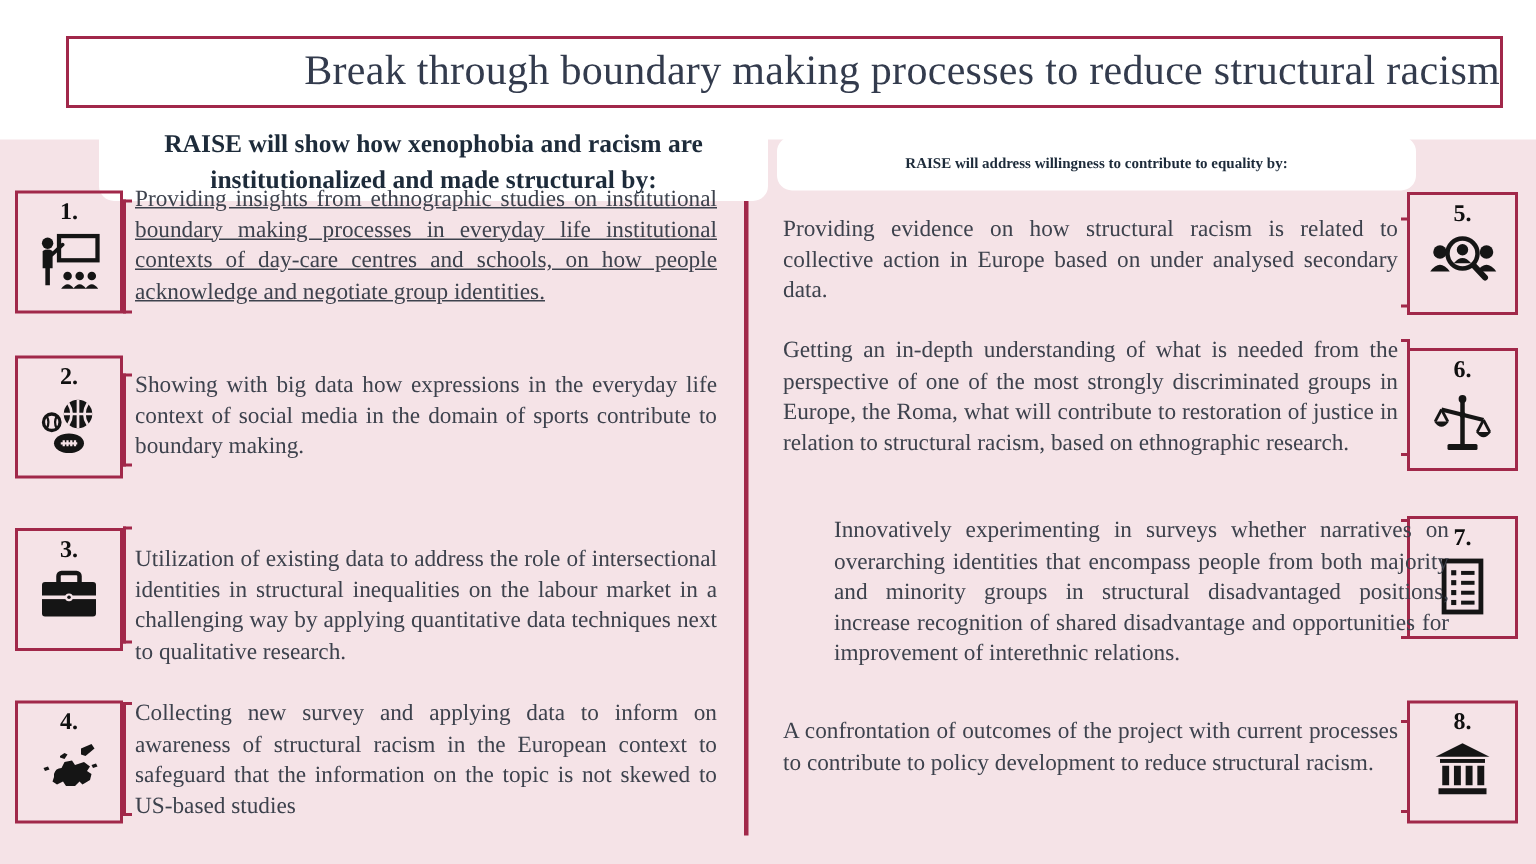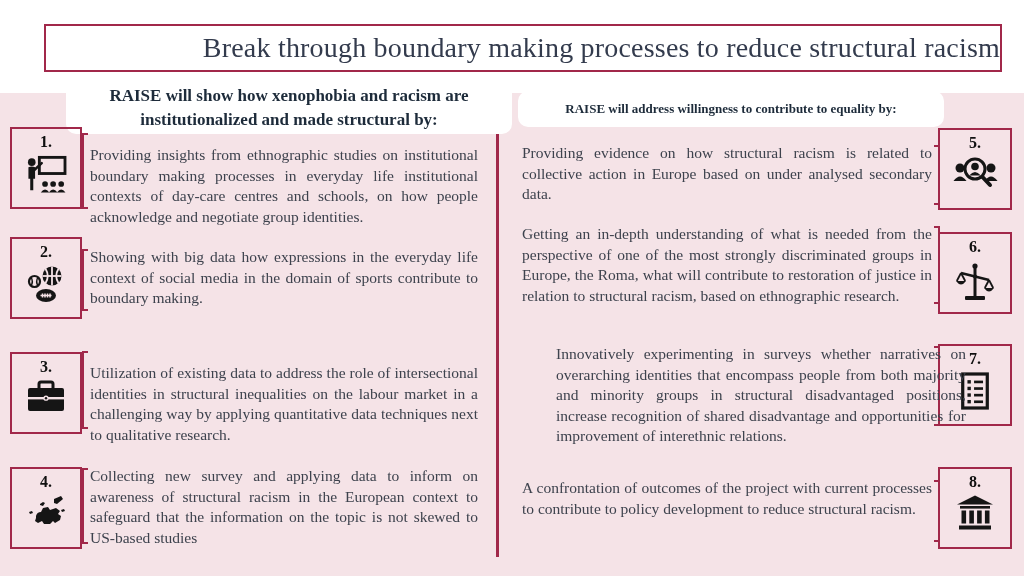--- a/index.html
+++ b/index.html
@@ -24,21 +24,21 @@
   .pink-panel{position:absolute;left:0;top:93px;width:1024px;height:483px;background:var(--pink);}
 
   .divider{position:absolute;left:496px;top:96px;width:3px;height:461px;background:var(--accent);}
 
   .col-header{
     position:absolute;background:#ffffff;border-radius:10px;
     color:var(--head-text);font-weight:bold;text-align:center;
     display:flex;align-items:center;justify-content:center;padding:4px 10px;
   }
   .col-header.left{left:66px;top:82px;width:446px;height:52px;font-size:17px;line-height:1.4;}
-  .col-header.right{left:518px;top:91px;width:426px;height:36px;font-size:13px;white-space:nowrap;}
+  .col-header.right{left:518px;top:91px;width:426px;height:36px;font-size:10px;white-space:nowrap;}
 
   .icon-box{
     position:absolute;width:72px;height:82px;border:2px solid var(--accent);
     display:flex;flex-direction:column;align-items:center;padding-top:3px;
   }
   .icon-box.r{width:74px;}
   .icon-num{font-weight:bold;font-size:16px;color:#101010;line-height:20px;}
   .icon-glyph{margin-top:3px;}
   .icon-glyph svg{display:block;}
 
@@ -86,21 +86,21 @@
             <path d="M16.5 39.5 Q21 33 25.5 39.5 Z"></path>
           <circle cx="29.5" cy="30.5" r="3"></circle>
             <path d="M25 39.5 Q29.5 33 34 39.5 Z"></path>
           <circle cx="38" cy="30.5" r="3"></circle>
             <path d="M33.5 39.5 Q38 33 42.5 39.5 Z"></path>
         </g>
       </svg>
     </div>
   </div>
   <div class="bracket-l" style="top:133px;height:76px;"></div>
-  <div class="para l" style="top:145px;">Providing insights from ethnographic studies on institutional boundary making processes in everyday life institutional contexts of day-care centres and schools, on how people acknowledge and negotiate group identities.</div>
+  <div class="para l" style="top:123px;text-decoration:underline;">Providing insights from ethnographic studies on institutional boundary making processes in everyday life institutional contexts of day-care centres and schools, on how people acknowledge and negotiate group identities.</div>
 
   <div class="icon-box" style="left:10px;top:237px;">
     <div class="icon-num">2.</div>
     <div class="icon-glyph">
       <svg width="40" height="38" viewBox="0 0 40 38">
         <circle cx="26" cy="11" r="9.5" fill="#151515"></circle>
         <g stroke="#f5e3e7" stroke-width="1.8" fill="none">
           <line x1="26" y1="1.5" x2="26" y2="20.5"></line>
           <line x1="16.5" y1="11" x2="35.5" y2="11"></line>
           <path d="M19.5 3.8 q4.5 7.2 0 14.4"></path>

